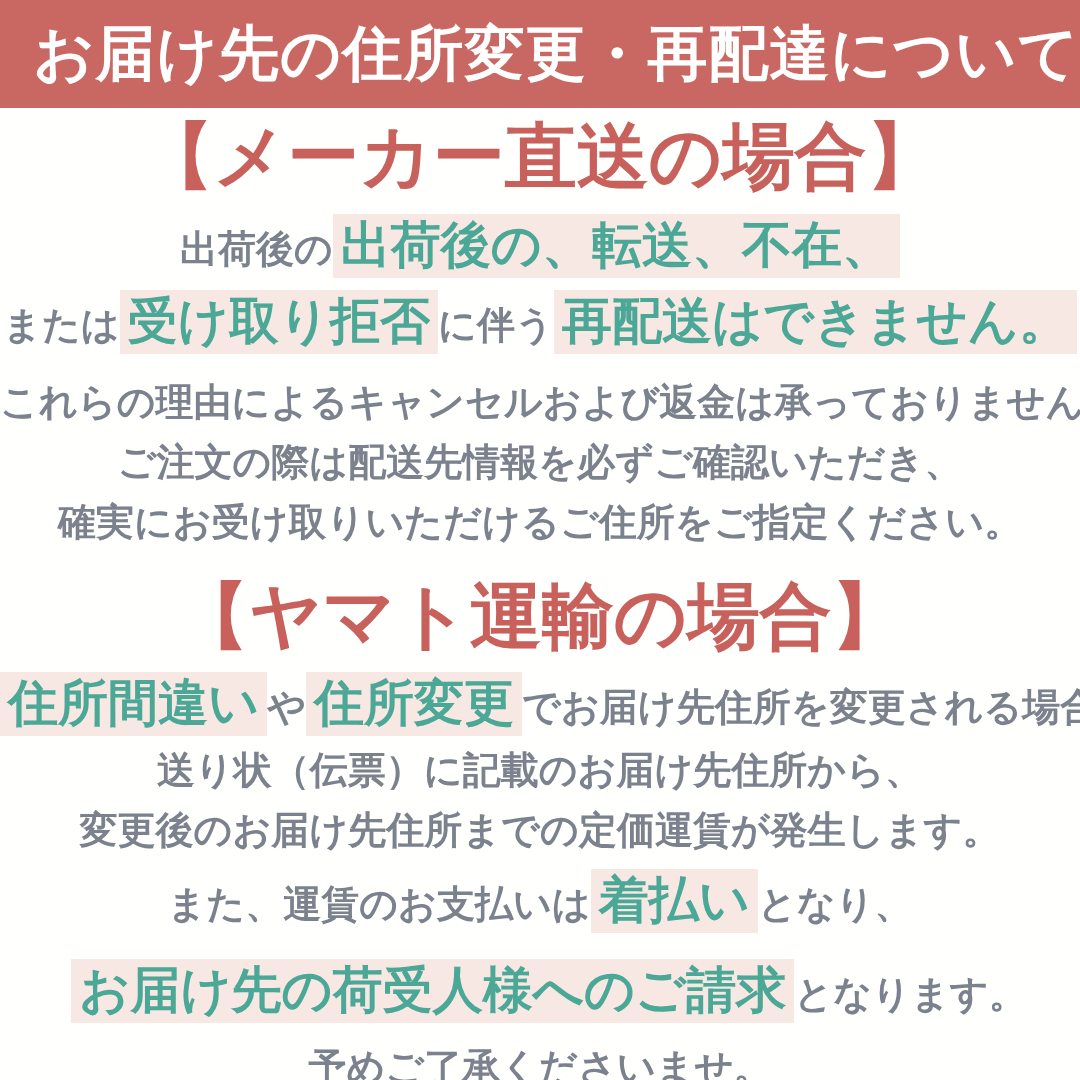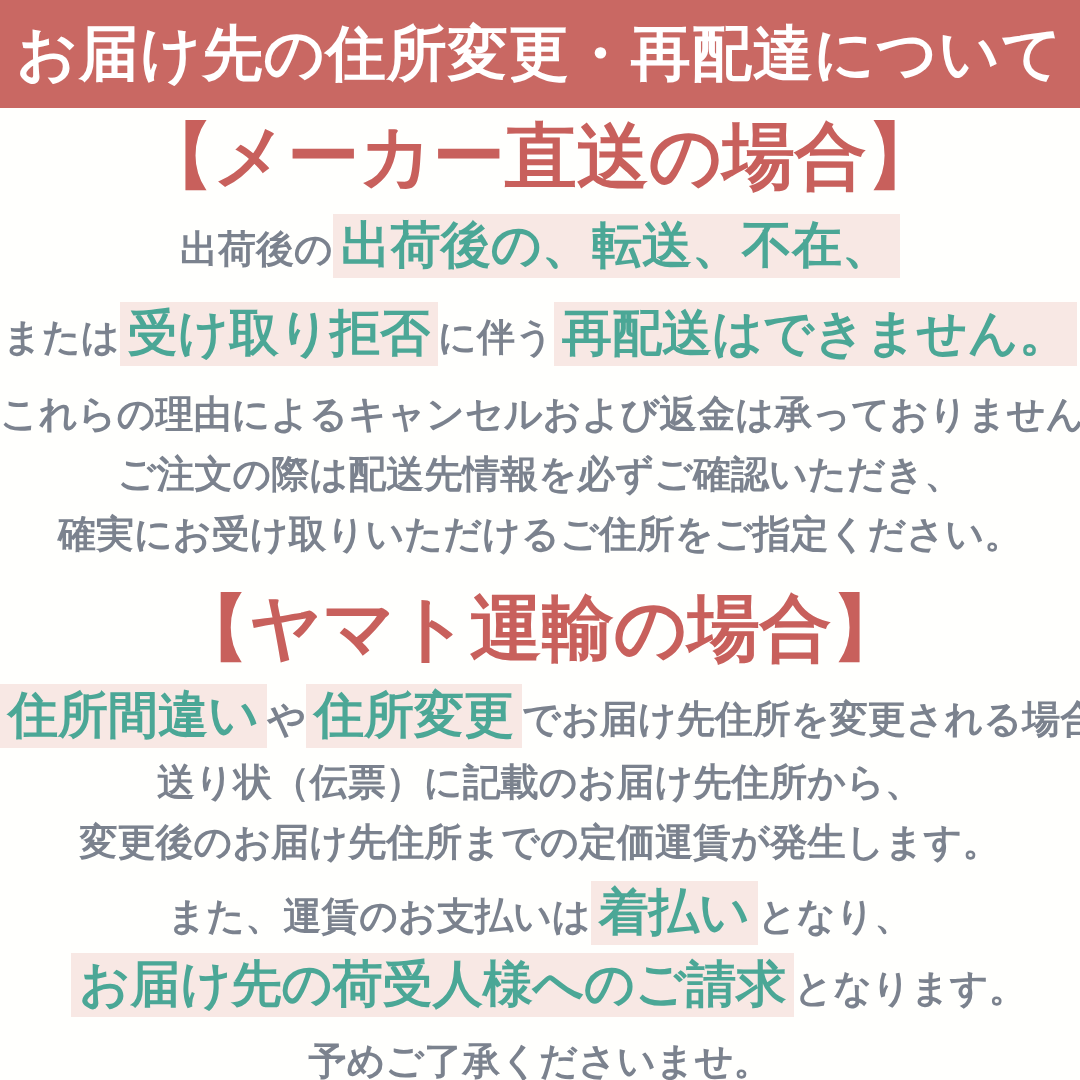--- a/index.html
+++ b/index.html
@@ -22,21 +22,21 @@
     background: var(--page-bg);
     overflow: hidden;
     text-align: center;
   }
   .banner {
     width: 100%;
     height: 108px;
     background: var(--header-bg);
     display: flex;
     align-items: center;
-    justify-content: center;
+    justify-content: flex-end;
   }
   .banner-title {
     color: var(--header-text);
     font-size: 60px;
     font-weight: 700;
     letter-spacing: 1px;
     white-space: nowrap;
   }
   .section-heading {
     color: var(--accent-red);
@@ -64,28 +64,28 @@
   .hl {
     background: var(--highlight-bg);
     color: var(--teal);
     font-size: 50px;
     font-weight: 700;
     padding: 3px 8px 5px 8px;
   }
   .gray { color: var(--body-gray); text-align: center; }
   
   .m-line1   { margin-top: 20px; }
-  .m-line2   { margin-top: 18px; }
+  .m-line2   { margin-top: 6px; }
   .m-body1   { margin-top: 18px; }
   .m-body    { margin-top: 8px; }
   .m-head2   { margin-top: 32px; }
   .m-yline1  { margin-top: 18px; }
   .m-ybody1  { margin-top: 4px; }
   .m-yline2  { margin-top: 11px; }
-  .m-yline3  { margin-top: 2px; padding-left: 18px; }
+  .m-yline3  { margin-top: 20px; padding-left: 18px; }
   .m-ybody3  { margin-top: 14px; }
 </style>
 </head>
 <body>
 
 <div class="canvas">
 
   <div class="banner">
     <div class="banner-title">お届け先の住所変更・再配達について</div>
   </div>

